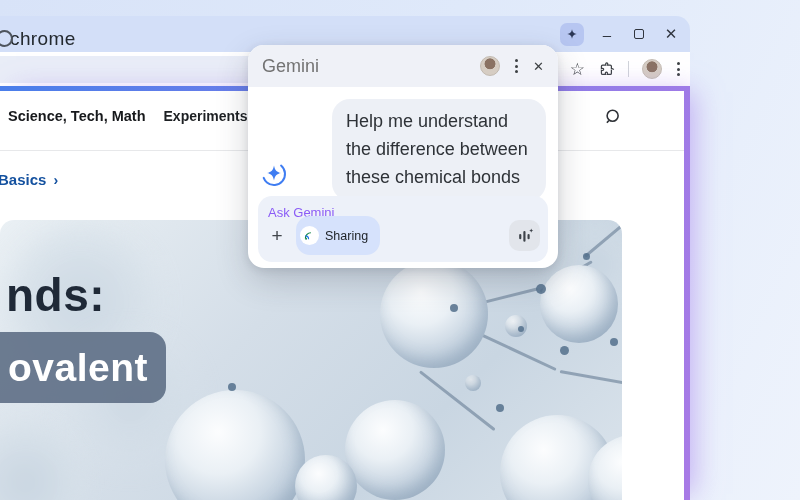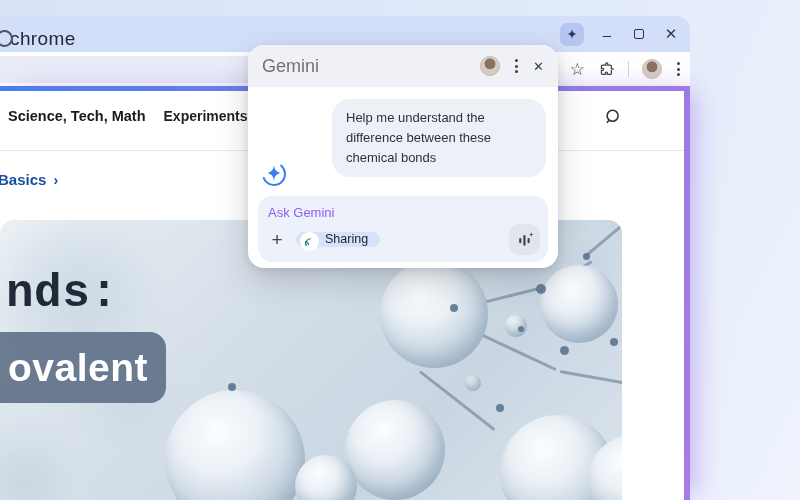--- a/index.html
+++ b/index.html
@@ -60,47 +60,47 @@
     border-radius:14px 14px 0 0; overflow:hidden;
     background:linear-gradient(135deg,#eaf0f4 0%,#d4dee8 40%,#c9d6e2 70%,#dbe4ec 100%); }
   .sphere { position:absolute; border-radius:50%;
     background:radial-gradient(circle at 38% 30%, #fcfdfe 0%, #eaf0f5 32%, #b9c9d9 72%, #9cb0c3 100%);
     box-shadow:inset -6px -8px 14px rgba(120,142,165,.35); }
   .blob { position:absolute; border-radius:50%; background:radial-gradient(circle,#c3d1de 0%,#d8e2ea 70%); }
   .rod { position:absolute; height:2.5px; background:#7b8fa4; border-radius:2px; opacity:.75;
     transform-origin:left center; }
   .node { position:absolute; border-radius:50%; background:#54708c; opacity:.85; }
   .hero-headline { position:absolute; left:6px; top:48px; font-size:46px; font-weight:800;
-    color:#1f2937; letter-spacing:.5px; z-index:3;font-family:Liberation Mono, monospace; }
+    color:#1f2937; letter-spacing:.5px; z-index:3; }
   .hero-badge { position:absolute; left:-22px; top:112px; width:188px; height:71px;
     background:rgba(97,113,136,.92); border-radius:16px; z-index:3;
     display:flex; align-items:center; padding-left:30px; }
   .hero-badge span { color:#ffffff; font-size:39px; font-weight:800; letter-spacing:.5px; }
 
   
   .gemini-panel { position:absolute; left:248px; top:45px; width:310px; height:223px;
     background:#ffffff; border-radius:16px; z-index:20;
     box-shadow:0 12px 32px rgba(50,55,70,.22), 0 2px 8px rgba(50,55,70,.12); }
   .gp-header { height:42px; background:#eff1f7; border-radius:16px 16px 0 0;
     display:flex; align-items:center; padding:0 14px; }
   .gp-title { font-size:18px; color:#737373; }
   .gp-header-right { margin-left:auto; display:flex; align-items:center; gap:13px; }
   .gp-avatar { width:20px; height:20px; border-radius:50%;
     background:radial-gradient(circle at 50% 38%, #8a7263 0 36%, #d6cdc3 40%); border:.5px solid #c2bab0; }
   .gp-close { font-size:13px; color:#3c4043; }
   .bubble { margin:12px 12px 0 auto; max-width:214px; background:#edf0f6; border-radius:18px;
-    padding:9px 14px; font-size:13px; line-height:1.55; color:#2e3237; width:fit-content; }
+    padding:9px 14px; font-size:18px; line-height:1.55; color:#2e3237; width:fit-content; }
   .gp-sparkle { position:absolute; left:13px; top:116px; width:26px; height:26px; }
   .gp-input { position:absolute; left:10px; right:10px; bottom:6px; height:66px;
     background:#edf1f9; border-radius:14px; }
   .gp-placeholder { position:absolute; left:10px; top:9px; font-size:13px; color:#8b5cf6; }
   .gp-controls { position:absolute; left:10px; right:8px; bottom:7px; display:flex; align-items:center; gap:10px; }
   .plus-btn { font-size:19px; color:#41464c; width:18px; text-align:center; line-height:1; }
-  .share-chip { display:flex; align-items:flex-start; gap:6px; background:#d6e2fc; border-radius:14px;
-    height:15px; padding:0 12px 0 4px; }
+  .share-chip { display:flex; align-items:center; gap:6px; background:#d6e2fc; border-radius:14px;
+    height:39px; padding:0 12px 0 4px; }
   .chip-circle { width:19px; height:19px; border-radius:50%; background:#ffffff;
     display:flex; align-items:center; justify-content:center; }
   .share-label { font-size:12.5px; font-weight:500; color:#1d2126; }
   .gp-spacer { flex:1; }
   .wave-btn { width:31px; height:31px; border-radius:10px; background:#e2e5eb;
     display:flex; align-items:center; justify-content:center; }
 </style>
 </head>
 <body>
 

